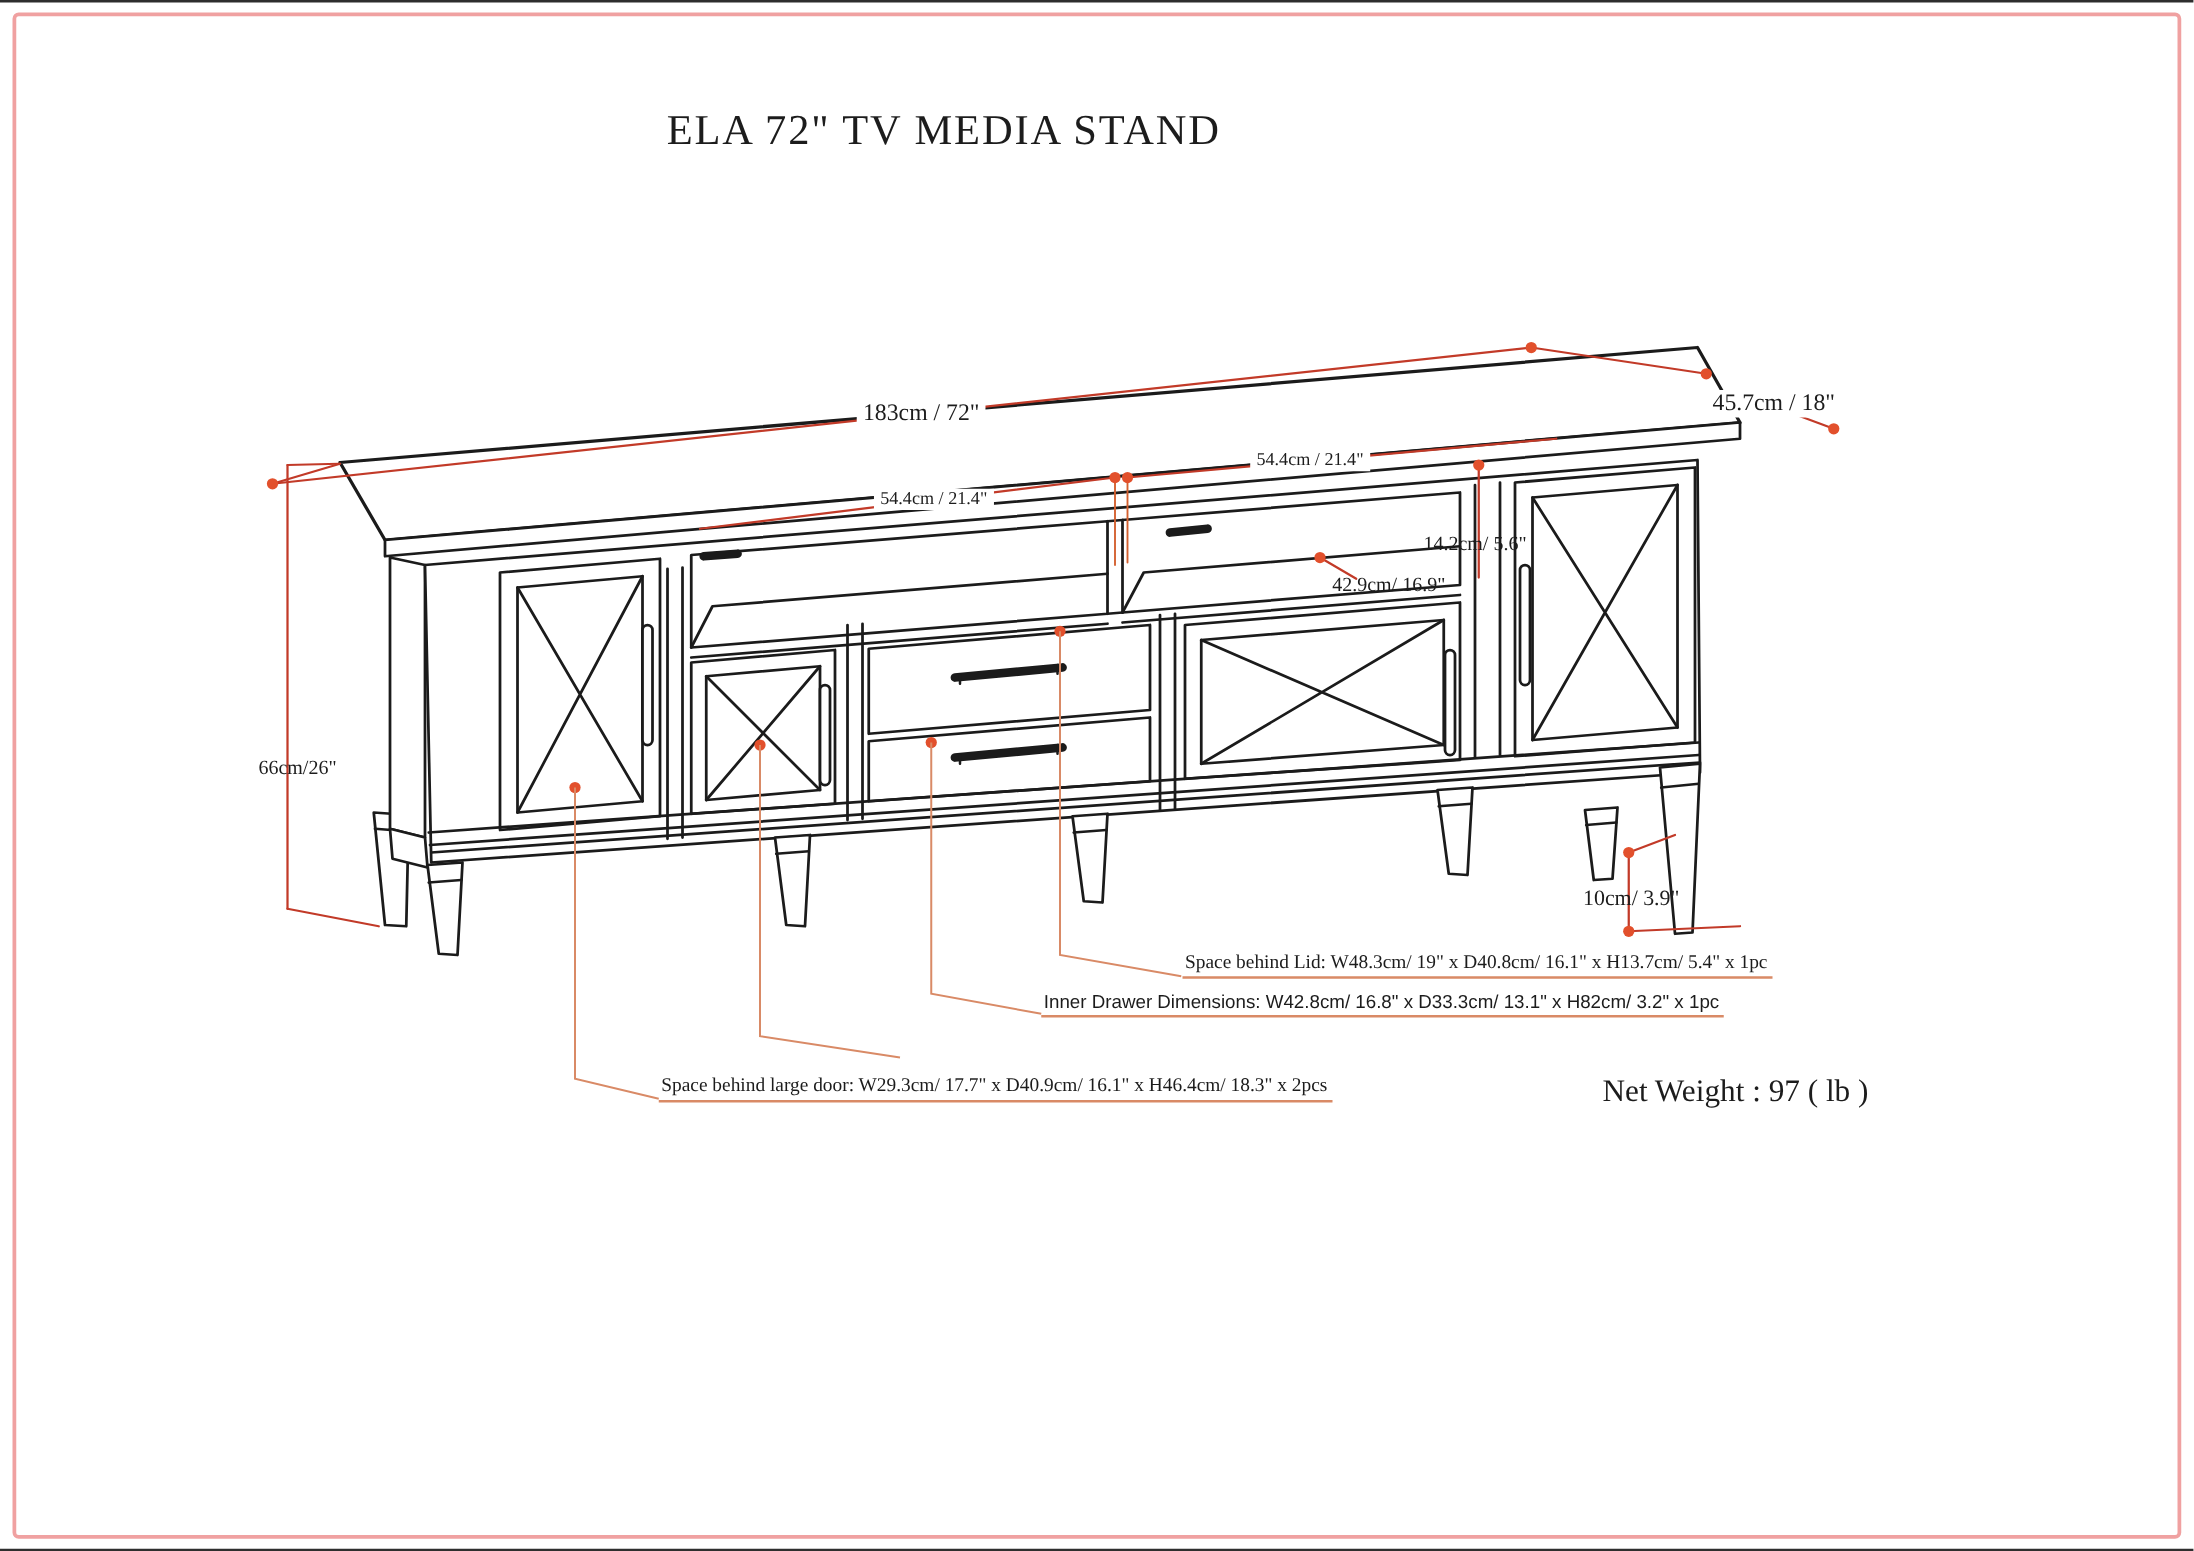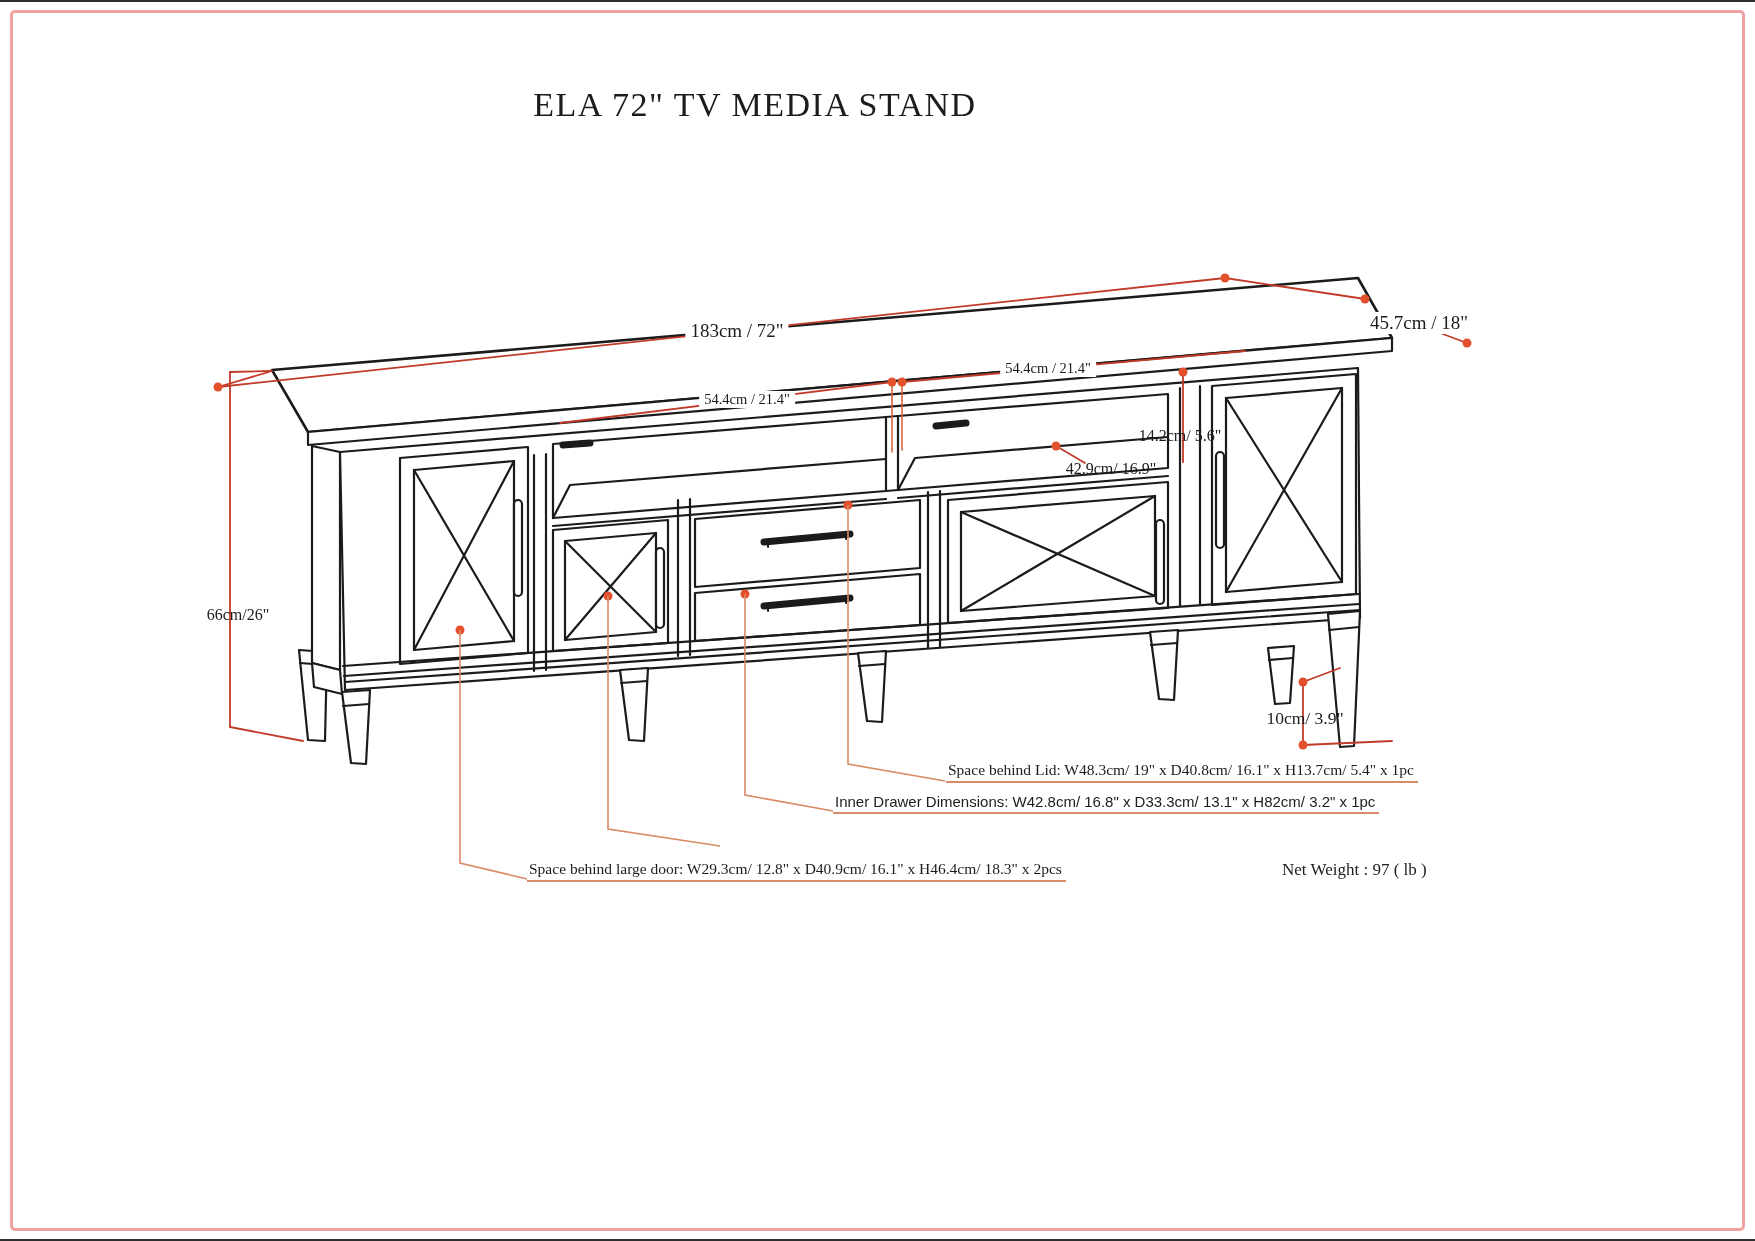--- a/index.html
+++ b/index.html
@@ -12,21 +12,21 @@
   .lbl{position:absolute;white-space:nowrap;font-family:"Liberation Serif",serif;}
   .ctr{transform:translateX(-50%);}
   .bgw{background:#ffffff;padding:0 5px;}
   #page-title{font-size:34px;letter-spacing:1.5px;}
   .dim-lg{font-size:19px;}
   .dim-md{font-size:16px;}
   .dim-sm{font-size:14.5px;}
   .ann{position:absolute;white-space:nowrap;font-size:15.5px;
        border-bottom:2px solid #d98a66;padding:0 4px 2px 2px;}
   .ann.sans{font-family:"Liberation Sans",sans-serif;font-size:15px;}
-  #net-weight{font-size:17px;}
+  #net-weight{font-size:25px;}
 </style>
 </head>
 <body>
 
 <div id="stage">
 
   <div class="edge-line" style="top:0;"></div>
   <div class="edge-line" style="bottom:0;"></div>
   <div id="frame"></div>
 
@@ -179,17 +179,17 @@
 
   <div class="lbl ctr dim-md" style="left:238px;top:606px;">66cm/26"</div>
 
   <div class="lbl ctr dim-md" style="left:1305px;top:708px;font-size:17.5px;">10cm/ 3.9"</div>
 
   <div class="ann" style="left:946px;top:761px;">Space behind Lid: W48.3cm/ 19" x D40.8cm/ 16.1" x H13.7cm/ 5.4" x 1pc</div>
 
   <div class="ann sans" style="left:833px;top:793px;">Inner Drawer Dimensions: W42.8cm/ 16.8" x D33.3cm/ 13.1" x H82cm/ 3.2" x 1pc</div>
 
 
-  <div class="ann" style="left:527px;top:860px;">Space behind large door: W29.3cm/ 12.8" x D40.9cm/ 16.1" x H46.4cm/ 18.3" x 2pcs</div>
+  <div class="ann" style="left:527px;top:860px;">Space behind large door: W29.3cm/ 17.7" x D40.9cm/ 16.1" x H46.4cm/ 18.3" x 2pcs</div>
 
   <div id="net-weight" class="lbl" style="left:1282px;top:860px;">Net Weight : 97 ( lb )</div>
 
 </div>
 
 </body></html>

